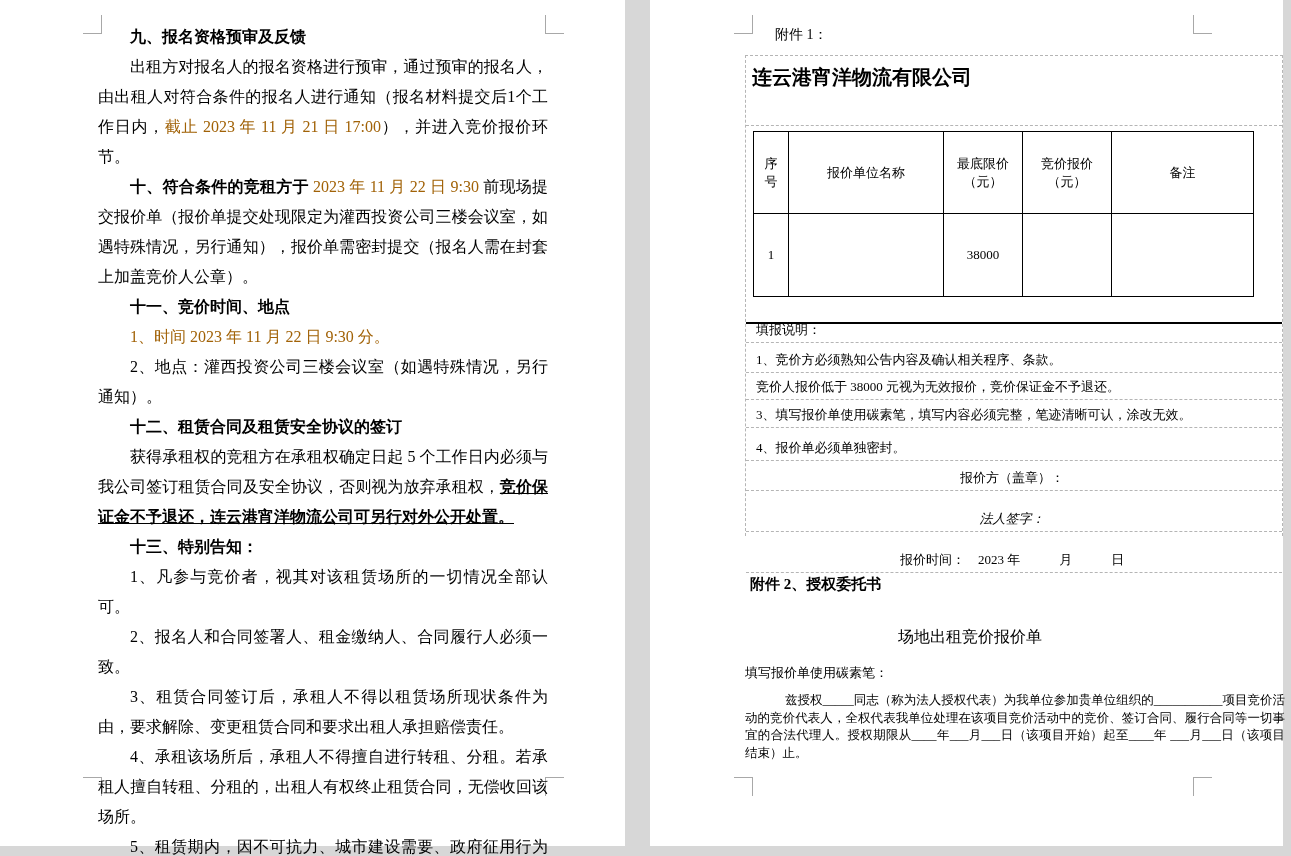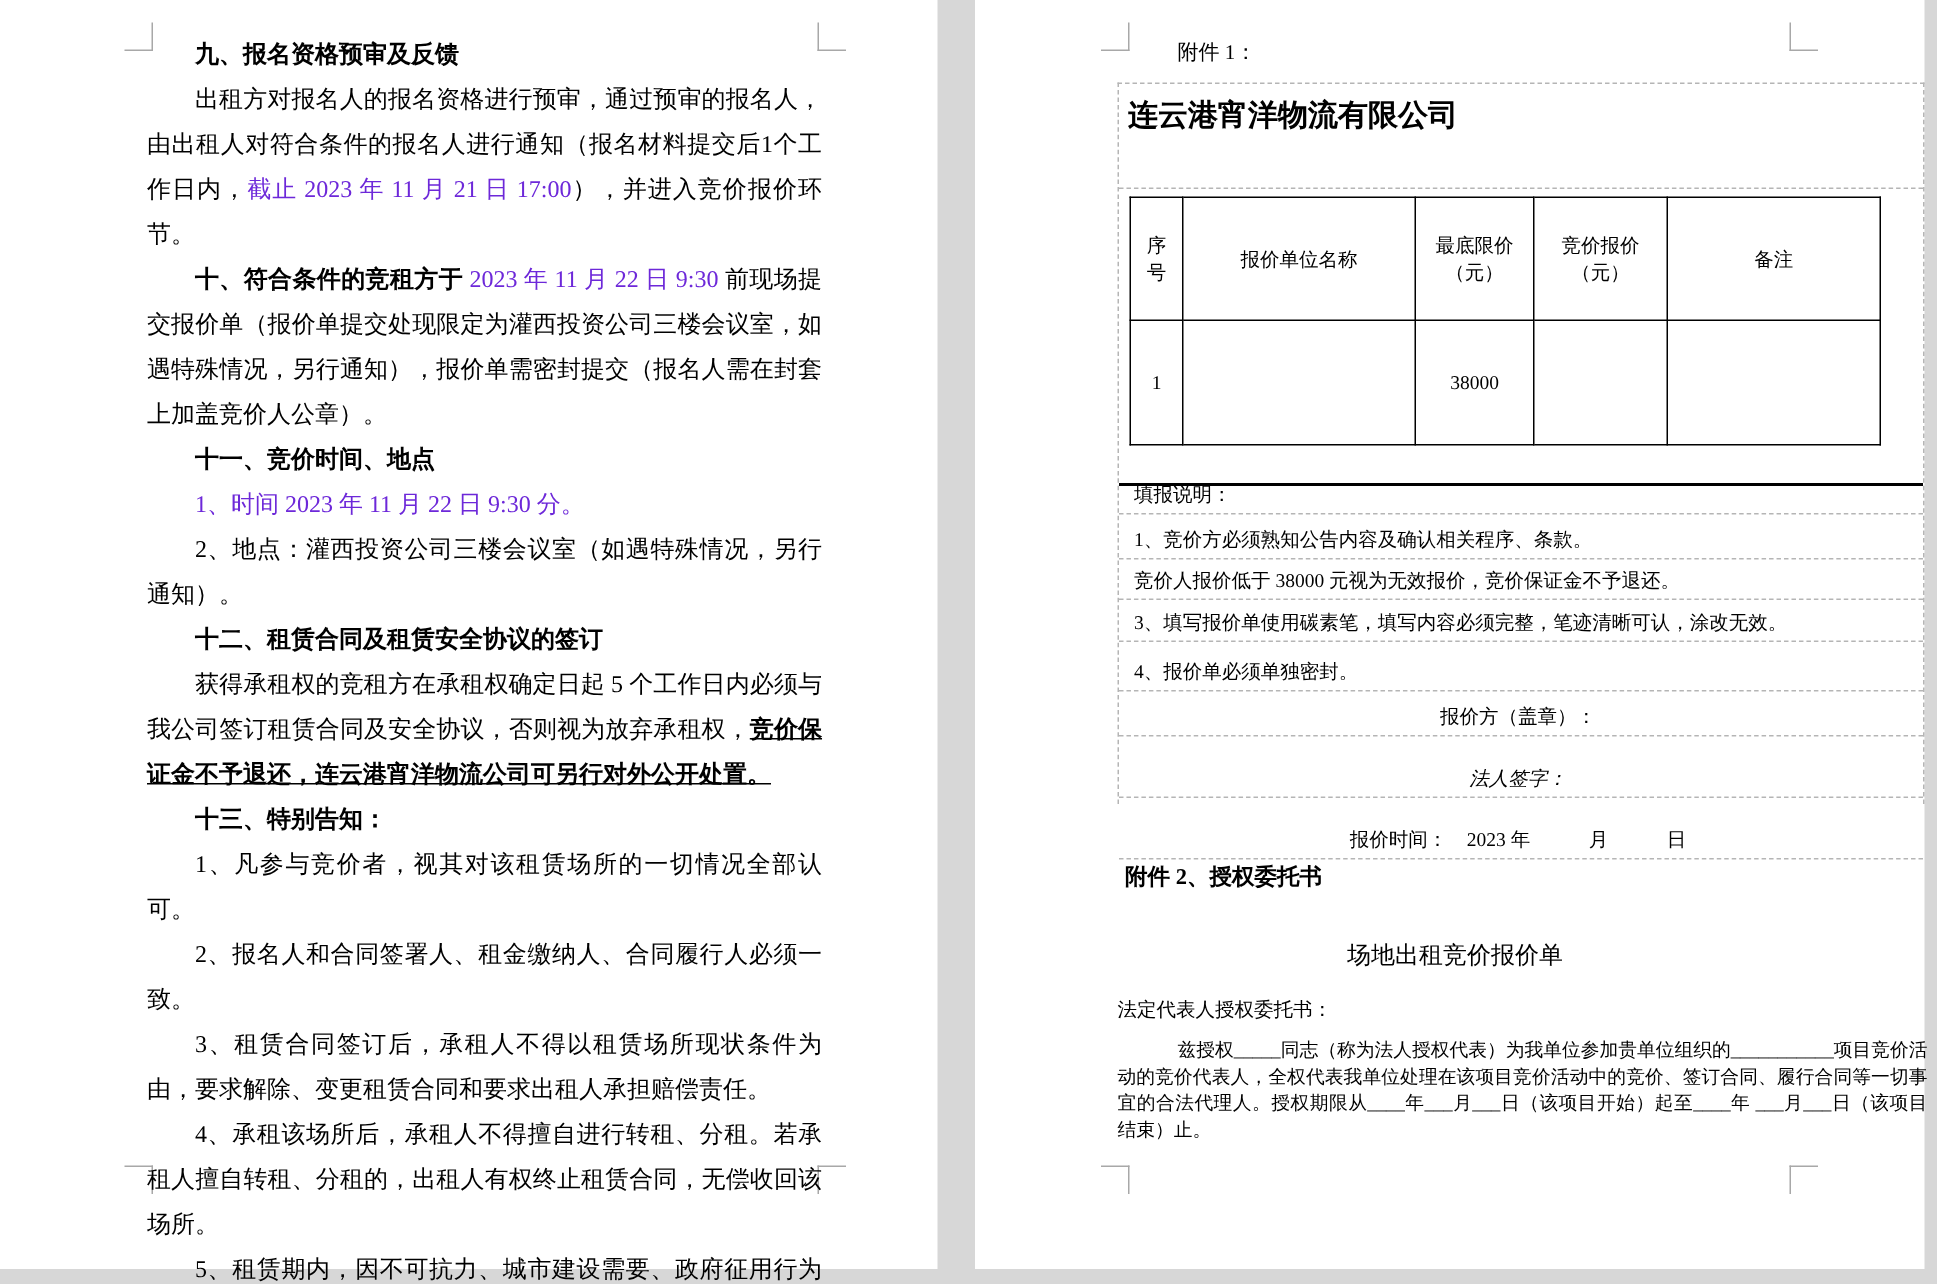--- a/index.html
+++ b/index.html
@@ -21,25 +21,25 @@
   .mark.br{border-left-width:1px;border-top-width:1px;}
 
   
   .doc-text{
     position:absolute;left:98px;top:22px;width:450px;
     font-size:16px;line-height:30px;text-align:justify;
   }
   .doc-text p{margin:0;text-indent:32px;}
   .seg-n{font-weight:normal;}
   .seg-b{font-weight:bold;}
-  .seg-blue{color:#6d28d9;margin-top:15px;}
+  .seg-blue{color:#a16207;margin-top:15px;}
   .seg-bul{font-weight:bold;text-decoration:underline;}
 
   
-  .att1-label{position:absolute;left:135px;top:26px;font-size:14px;}
+  .att1-label{position:absolute;left:125px;top:26px;font-size:14px;}
   .att1-block{
     position:absolute;left:95px;top:55px;width:538px;height:481px;
     box-sizing:border-box;
     border-top:1px dashed #b5b5b5;border-left:1px dashed #b5b5b5;border-right:1px dashed #b5b5b5;
   }
   .att1-row{box-sizing:border-box;border-bottom:1px dashed #b5b5b5;
     display:flex;align-items:flex-end;padding:0 4px 3px 10px;font-size:13px;}
   .row-title{height:70px;border-bottom:1px dashed #b5b5b5;box-sizing:border-box;padding:6px 0 0 6px;}
   .row-title div{font-size:20px;font-weight:bold;line-height:31px;}
   .row-tablezone{height:198px;box-sizing:border-box;border-bottom:2px solid #000;position:relative;}
@@ -148,15 +148,15 @@
     <div class="att1-row r2">竞价人报价低于 38000 元视为无效报价，竞价保证金不予退还。</div>
     <div class="att1-row r3">3、填写报价单使用碳素笔，填写内容必须完整，笔迹清晰可认，涂改无效。</div>
     <div class="att1-row r4">4、报价单必须单独密封。</div>
     <div class="att1-row r5 center">报价方（盖章）：</div>
     <div class="att1-row r6 center">法人签字：</div>
     <div class="att1-row r7 center">报价时间：　2023 年　　　月　　　日</div>
   </div>
 
   <div class="att2-heading">附件 2、授权委托书</div>
   <div class="poa-title">场地出租竞价报价单</div>
-  <div class="poa-salutation">法定代表人授权委托书：</div>
+  <div class="poa-salutation">填写报价单使用碳素笔：</div>
   <div class="poa-body">兹授权_____同志（称为法人授权代表）为我单位参加贵单位组织的___________项目竞价活动的竞价代表人，全权代表我单位处理在该项目竞价活动中的竞价、签订合同、履行合同等一切事宜的合法代理人。授权期限从____年___月___日（该项目开始）起至____年 ___月___日（该项目结束）止。</div>
 </div>
 
 </body></html>

